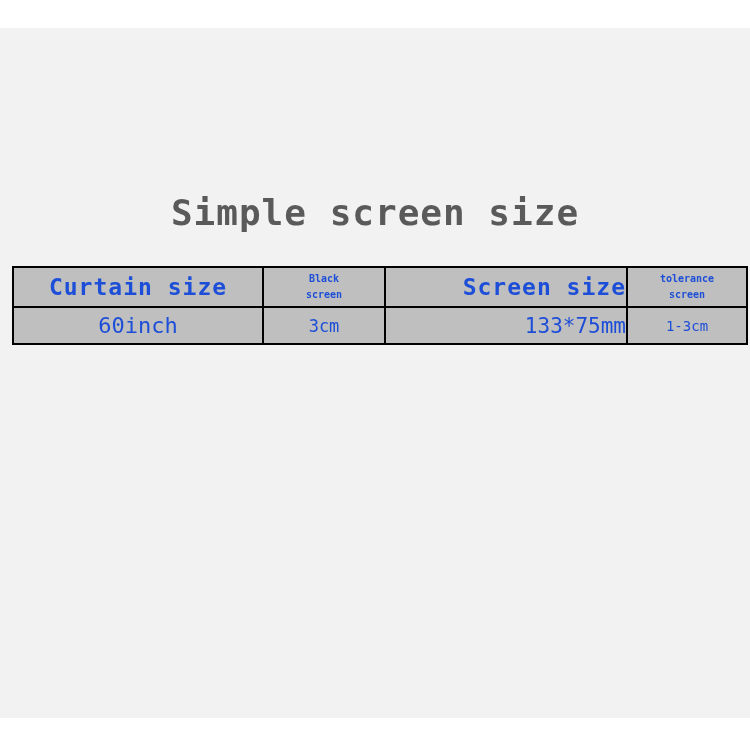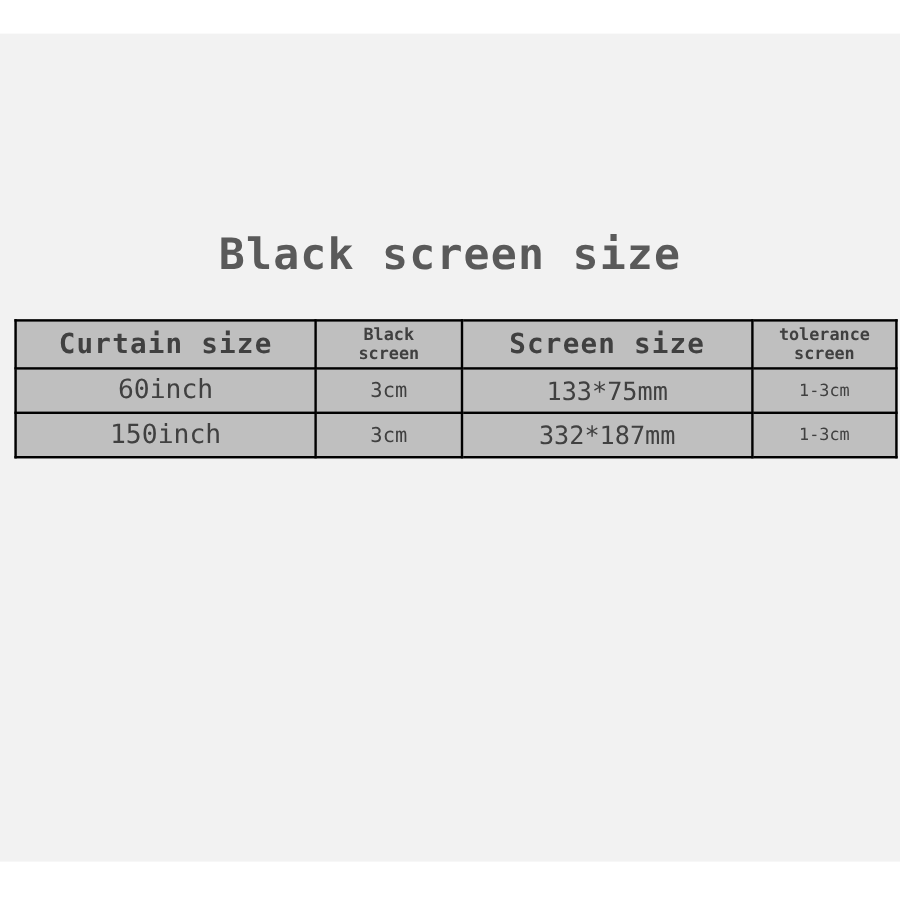--- a/index.html
+++ b/index.html
@@ -58,43 +58,43 @@
   table {
     border-collapse: collapse;
     width: 726px;
     table-layout: fixed;
     background: #bfbfbf;
   }
   td, th {
     border: 2px solid #000000;
     text-align: center;
     vertical-align: middle;
-    color: #404040;
+    color: #1d4ed8;
     background: #bfbfbf;
     font-family: "DejaVu Sans Mono", monospace;
     padding: 0;
   }
   thead th {
     height: 38px;
     font-weight: bold;
   }
   tbody td {
     height: 35px;
   }
   .col1 { width: 248px; }
   .col2 { width: 120px; }
-  .col3 { width: 240px; }
+  .col3 { width: 240px; text-align: right; }
   .col4 { width: 118px; }
 
   .h-big {
     font-size: 23px;
     letter-spacing: 1px;
   }
   .h-small {
-    font-size: 14px;
+    font-size: 10px;
     line-height: 16px;
     letter-spacing: 0px;
   }
   .c-size {
     font-size: 22px;
   }
   .c-border {
     font-size: 17px;
   }
   .c-screen {
@@ -104,21 +104,21 @@
     font-size: 14px;
   }
 </style>
 </head>
 <body>
 
 <div id="page">
   <div id="band"></div>
   <div id="inner-white">
 
-    <div id="title">Black screen size</div>
+    <div id="title">Simple screen size</div>
 
     <div id="table-wrap">
       <table>
         <thead>
           <tr>
             <th class="col1 h-big">Curtain size</th>
             <th class="col2 h-small">
               <div>Black</div>
               <div>screen</div>
             </th>
@@ -129,24 +129,18 @@
             </th>
           </tr>
         </thead>
         <tbody>
           <tr>
             <td class="col1 c-size">60inch</td>
             <td class="col2 c-border">3cm</td>
             <td class="col3 c-screen">133*75mm</td>
             <td class="col4 c-tol">1-3cm</td>
           </tr>
-          <tr>
-            <td class="col1 c-size">150inch</td>
-            <td class="col2 c-border">3cm</td>
-            <td class="col3 c-screen">332*187mm</td>
-            <td class="col4 c-tol">1-3cm</td>
-          </tr>
         </tbody>
       </table>
     </div>
 
   </div>
 </div>
 
 </body></html>

